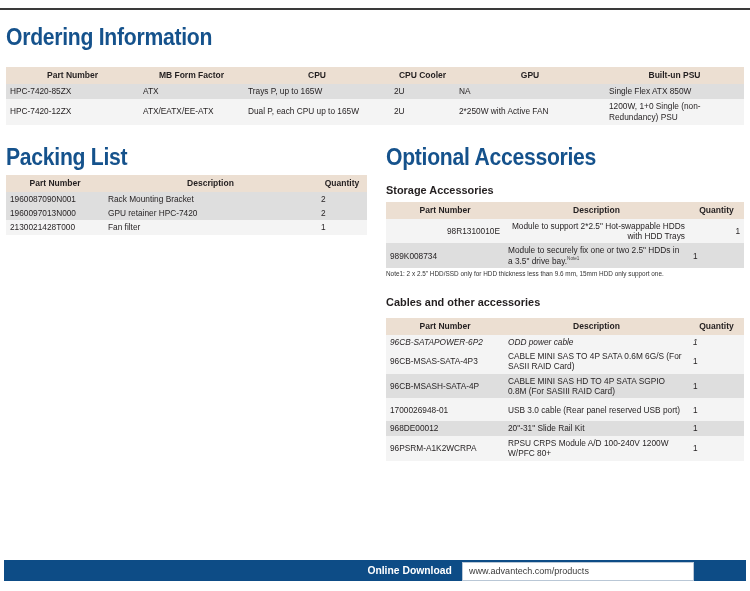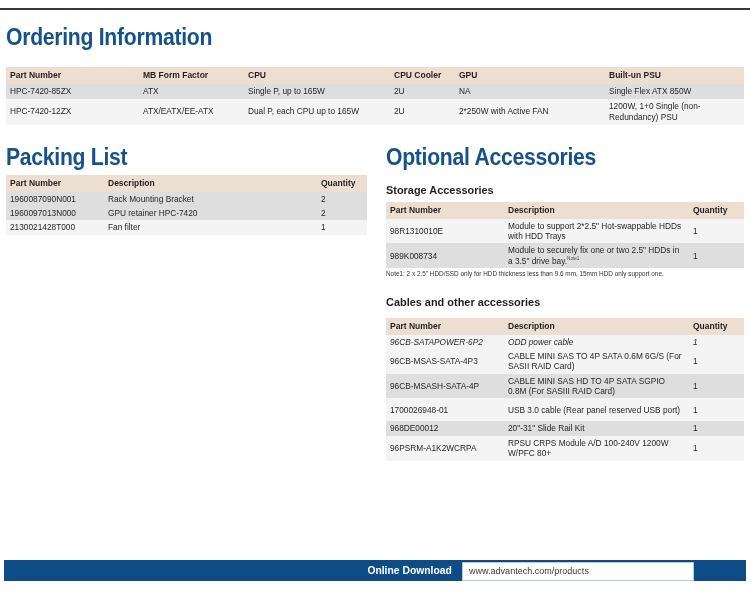--- a/index.html
+++ b/index.html
@@ -55,21 +55,21 @@
   table.dt {
     position: absolute;
     border-collapse: collapse;
     font-size: 8.3px;
     line-height: 1.25;
     table-layout: fixed;
   }
   table.dt th {
     background: #ecdfd2;
     font-weight: bold;
-    text-align: left;
+    text-align: center;
     font-size: 8.5px;
     padding: 3px 4px 3px 4px;
     color: #231f20;
     vertical-align: middle;
     white-space: nowrap;
   }
   table.dt td {
     padding: 2px 4px 2px 4px;
     vertical-align: middle;
     color: #231f20;
@@ -157,21 +157,21 @@
         <th>CPU</th>
         <th>CPU Cooler</th>
         <th>GPU</th>
         <th>Built-un PSU</th>
       </tr>
     </thead>
     <tbody>
       <tr class="r-gray" style="height:15px;">
         <td>HPC-7420-85ZX</td>
         <td>ATX</td>
-        <td>Single P, up to 165W</td>
+        <td>Trays P, up to 165W</td>
         <td>2U</td>
         <td>NA</td>
         <td>Single Flex ATX 850W</td>
       </tr>
       <tr class="r-white" style="height:26px;">
         <td>HPC-7420-12ZX</td>
         <td>ATX/EATX/EE-ATX</td>
         <td>Dual P, each CPU up to 165W</td>
         <td>2U</td>
         <td>2*250W with Active FAN</td>
@@ -225,21 +225,21 @@
       <col style="width:55px">
     </colgroup>
     <thead>
       <tr>
         <th>Part Number</th>
         <th>Description</th>
         <th>Quantity</th>
       </tr>
     </thead>
     <tbody>
-      <tr class="r-white" style="height:23px;">
+      <tr class="r-white" style="height:23px;text-align:right;">
         <td>98R1310010E</td>
         <td>Module to support 2*2.5" Hot-swappable HDDs with HDD Trays</td>
         <td>1</td>
       </tr>
       <tr class="r-gray" style="height:23px;">
         <td>989K008734</td>
         <td><span>Module to securely fix one or two 2.5" HDDs in a 3.5" drive bay.</span><span class="sup">Note1</span></td>
         <td>1</td>
       </tr>
     </tbody>

